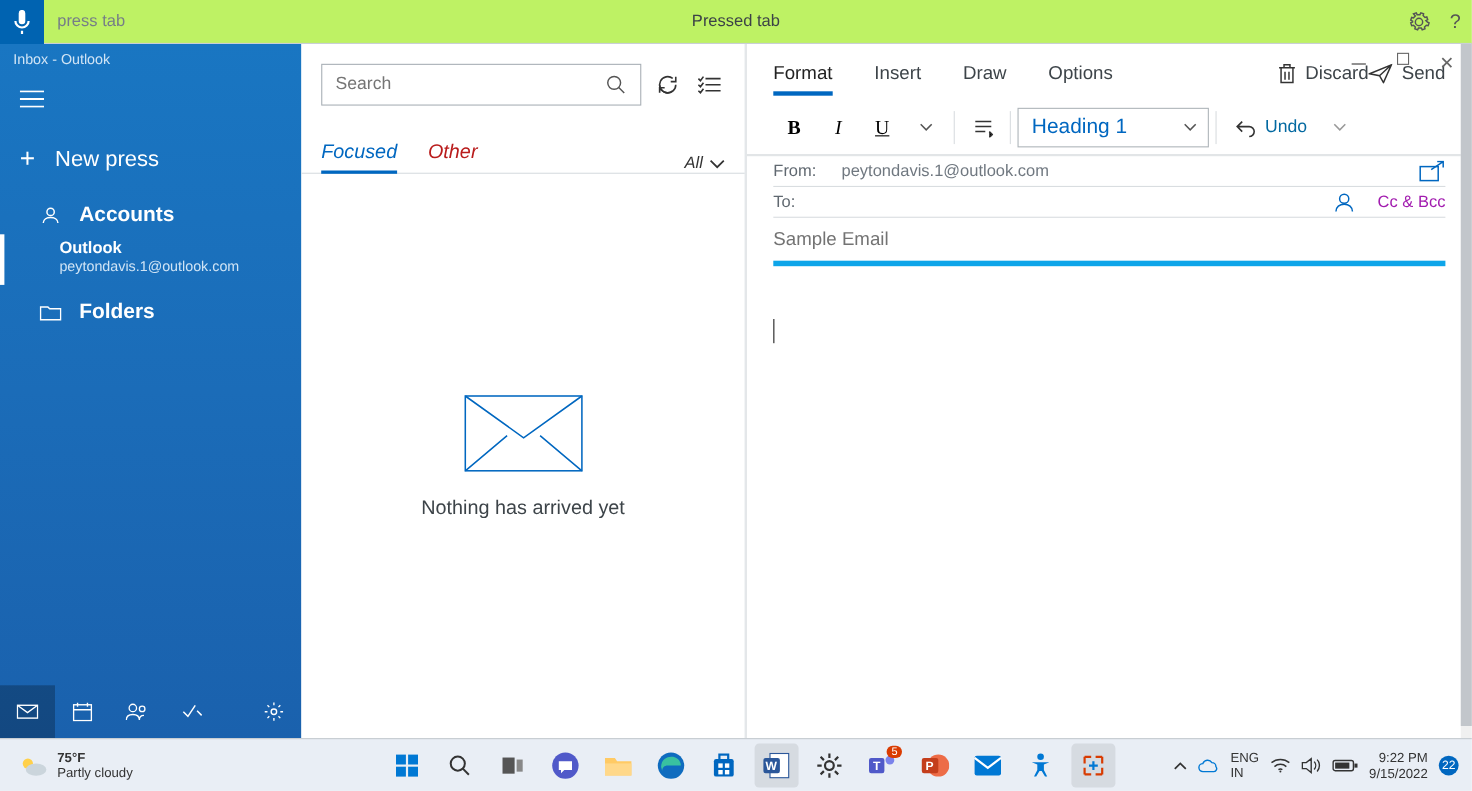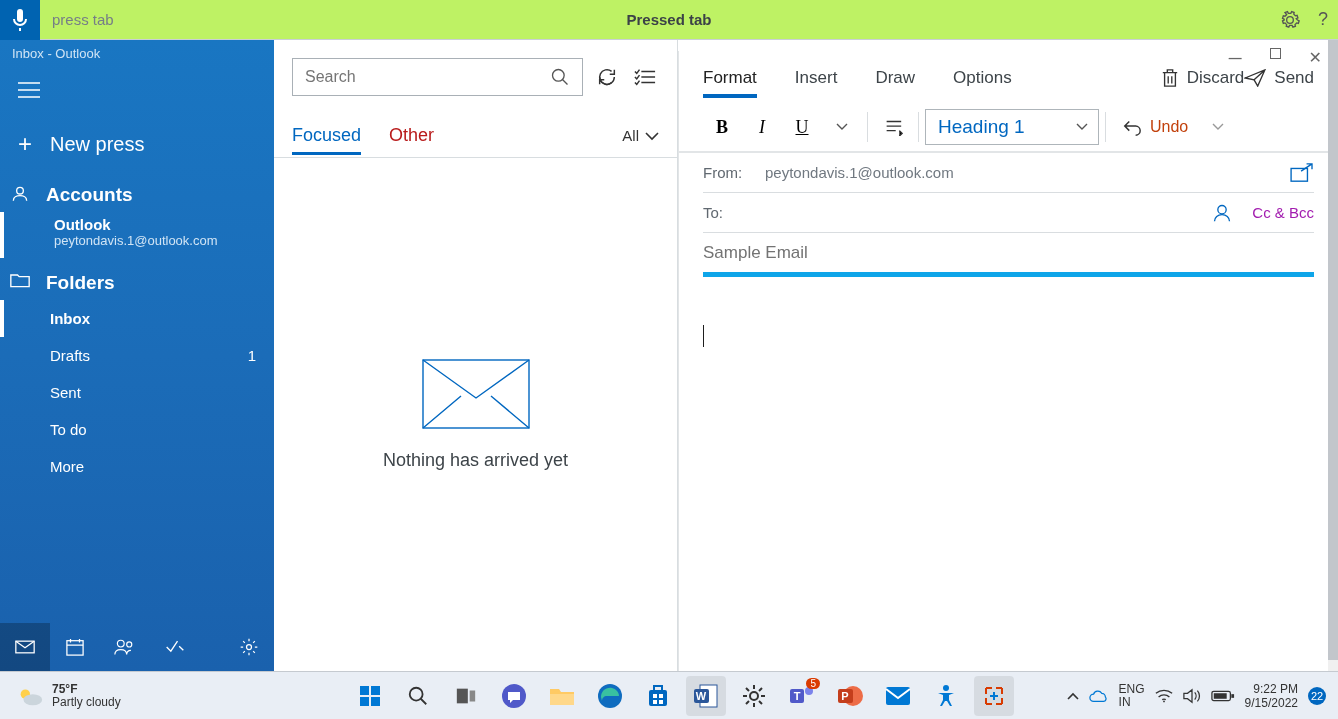--- a/index.html
+++ b/index.html
@@ -2,73 +2,73 @@
 <html><head>
 <meta charset="utf-8">
 <style>
 * { box-sizing: border-box; margin: 0; padding: 0; font-family: "Segoe UI", Arial, sans-serif; }
 html, body { width: 1338px; height: 719px; overflow: hidden; background: #fff; }
 
 
 .voice-bar { position: absolute; top: 0; left: 0; right: 0; height: 40px; background: #bef264; border-bottom: 1px solid #c9cfd6; display: flex; align-items: center; }
 .voice-icon { width: 40px; height: 40px; background: #0063b1; display: flex; align-items: center; justify-content: center; }
 .voice-input { margin-left: 12px; color: #767e87; font-size: 15px; }
-.voice-title { position: absolute; left: 50%; transform: translateX(-50%); color: #3c4247; font-size: 15px; font-weight: 700; }
+.voice-title { position: absolute; left: 50%; transform: translateX(-50%); color: #3c4247; font-size: 15px; font-weight: 400; }
 .voice-right { position: absolute; right: 10px; display: flex; gap: 18px; align-items: center; color: #555; }
 
 
 .app { position: absolute; top: 40px; left: 0; right: 0; bottom: 48px; display: flex; }
 
 
 .sidebar { width: 274px; background: linear-gradient(180deg, #1976c2 0%, #1b6cb8 50%, #1a61ad 100%); position: relative; color: #fff; }
 .sidebar .caption { padding: 6px 12px 0 12px; height: 32px; font-size: 13px; color: #d0e4f5; }
 .hamburger { padding: 10px 18px 10px 18px; }
 .newmail { display: flex; align-items: center; gap: 18px; padding: 12px 18px; margin-top: 6px; }
 .newmail-plus { font-size: 24px; font-weight: 300; }
 .newmail-text { font-size: 20px; }
-.section { padding: 14px 18px 6px 10px; display: flex; gap: 16px; }
+.section { padding: 14px 18px 6px 36px; display: flex; align-items: center; gap: 16px; }
 .section-label { font-size: 19px; font-weight: 600; }
 .account-item { padding: 4px 10px 10px 50px; border-left: 4px solid #fff; }
 .account-item .acc-name { font-size: 15px; font-weight: 600; }
 .account-item .acc-email { font-size: 13px; color: #d0e4f5; }
 .folder-list { padding: 0; }
 .folder-item { padding: 10px 18px 10px 50px; font-size: 15px; display: flex; justify-content: space-between; }
 .folder-item.active { font-weight: 600; border-left: 4px solid #fff; padding-left: 46px; }
 .sidebar-bottom { position: absolute; bottom: 0; left: 0; right: 0; height: 48px; display: flex; align-items: center; }
 .sb-btn { width: 50px; height: 48px; display: flex; align-items: center; justify-content: center; }
 .sb-btn.active { background: rgba(0,0,0,0.25); }
 
 
 .middle { width: 404px; border-right: 1px solid #d8dde0; background: #fff; position: relative; }
 .search-row { display: flex; align-items: center; gap: 10px; padding: 18px 18px; }
 .search-box { flex: 1; height: 38px; border: 1px solid #a9b0b6; display: flex; align-items: center; padding: 0 12px; }
 .search-box input { border: none; outline: none; flex: 1; font-size: 16px; color: #707880; background: transparent; }
 .icon-btn { width: 28px; height: 28px; display: flex; align-items: center; justify-content: center; }
-.tab-row { display: flex; align-items: center; padding: 0 18px; border-bottom: 1px solid #d8dde0; height: 44px; }
+.tab-row { display: flex; align-items: flex-end; padding: 0 18px; border-bottom: 1px solid #d8dde0; height: 44px; font-style: italic; }
 .tab { font-size: 18px; color: #b91c1c; margin-right: 28px; padding: 8px 0; position: relative; }
 .tab.active { color: #0067c0; }
 .tab.active::after { content: ""; position: absolute; left: 0; right: 0; bottom: -1px; height: 3px; background: #0067c0; }
 .tab-right { margin-left: auto; display: flex; align-items: center; gap: 6px; font-size: 15px; color: #333; }
 .empty-state { text-align: center; margin-top: 200px; }
 .empty-text { font-size: 18px; color: #3d4449; margin-top: 16px; }
 
 
-.right { flex: 1; background: #fff; display: flex; flex-direction: column; position: relative; border-left: 1px solid #e2e5e7; margin-top: 11px; }
+.right { flex: 1; background: #fff; display: flex; flex-direction: column; position: relative; border-left: 1px solid #e2e5e7; }
 .compose-tabs { display: flex; align-items: center; height: 54px; padding: 0 24px; gap: 38px; }
 .ctab { font-size: 17px; color: #3d4449; position: relative; padding: 10px 0; }
 .ctab.active { color: #222; font-weight: 400; }
 .ctab.active::after { content: ""; position: absolute; left: 0; right: 0; bottom: 0; height: 4px; background: #0067c0; }
 .ctab-right { margin-left: auto; display: flex; font-size: 17px; }
 .ctab-btn { display: flex; align-items: center; gap: 8px; color: #3d4449; }
 .toolbar { display: flex; align-items: center; padding: 4px 24px 6px 24px; gap: 2px; border-bottom: 2px solid #e2e5e7; }
 .tb-btn { width: 38px; height: 34px; display: flex; align-items: center; justify-content: center; font-size: 18px; font-family: Georgia, serif; }
 .tb-divider { width: 1px; height: 30px; background: #d9dde0; margin: 0 4px; }
 .heading-sel { border: 1px solid #aeb5ba; height: 36px; display: flex; align-items: center; padding: 0 10px 0 12px; color: #0067c0; font-size: 19px; gap: 40px; width: 174px; justify-content: space-between; }
-.undo-btn { display: flex; align-items: center; gap: 8px; font-size: 16px; color: #c2410c; padding: 0 10px; }
-.field-row { display: flex; align-items: center; height: 40px; margin: 0 24px; border-bottom: 1px solid #d9dde0; gap: 12px; }
+.undo-btn { display: flex; align-items: center; gap: 8px; font-size: 16px; color: #0369a1; padding: 0 10px; }
+.field-row { display: flex; align-items: center; height: 28px; margin: 0 24px; border-bottom: 1px solid #d9dde0; gap: 12px; }
 .field-label { font-size: 15px; color: #606870; width: 50px; }
 .field-val { font-size: 15px; color: #707880; }
 .field-right { margin-left: auto; display: flex; gap: 20px; align-items: center; color: #a21caf; font-size: 15px; }
 .subject-row { margin: 0 24px; height: 44px; display: flex; align-items: center; border-bottom: 5px solid #0ea5e9; font-size: 17px; color: #737373; }
 .body-area { flex: 1; margin: 20px 24px; position: relative; }
 .cursor-line { position: absolute; top: 28px; left: 0; width: 1px; height: 22px; background: #1e1e1e; }
 
 
 .vscroll { position: absolute; top: 40px; right: 0; bottom: 48px; width: 10px; background: #f0f0f0; }
 .vscroll-thumb { position: absolute; top: 0; width: 10px; height: 620px; background: #c2c6cb; }
@@ -132,38 +132,20 @@
     <div class="account-item">
       <div class="acc-name">Outlook</div>
       <div class="acc-email">peytondavis.1@outlook.com</div>
     </div>
     <div class="section">
       <svg width="20" height="16" viewBox="0 0 24 18">
           <path fill="none" stroke="#fff" stroke-width="1.6" d="M1 3h8l2 2h12v12H1z"></path>
         </svg>
       <span class="section-label">Folders</span>
     </div>
-    <div class="folder-list">
-      <div class="folder-item active">
-          <span>Inbox</span>
-        </div>
-      <div class="folder-item">
-          <span>Drafts</span>
-          <span>1</span>
-        </div>
-      <div class="folder-item">
-          <span>Sent</span>
-        </div>
-      <div class="folder-item">
-          <span>To do</span>
-        </div>
-      <div class="folder-item">
-          <span>More</span>
-        </div>
-    </div>
     <div class="sidebar-bottom">
       <div class="sb-btn active">
           <svg width="20" height="14" viewBox="0 0 24 16">
             <rect x="1" y="1" width="22" height="14" fill="none" stroke="#fff" stroke-width="1.5"></rect>
             <path d="M1 1l11 8 11-8" fill="none" stroke="#fff" stroke-width="1.5"></path>
           </svg>
         </div>
       <div class="sb-btn">
           <svg width="18" height="18" viewBox="0 0 20 20">
             <rect x="1" y="3" width="18" height="16" fill="none" stroke="#fff" stroke-width="1.4"></rect>

